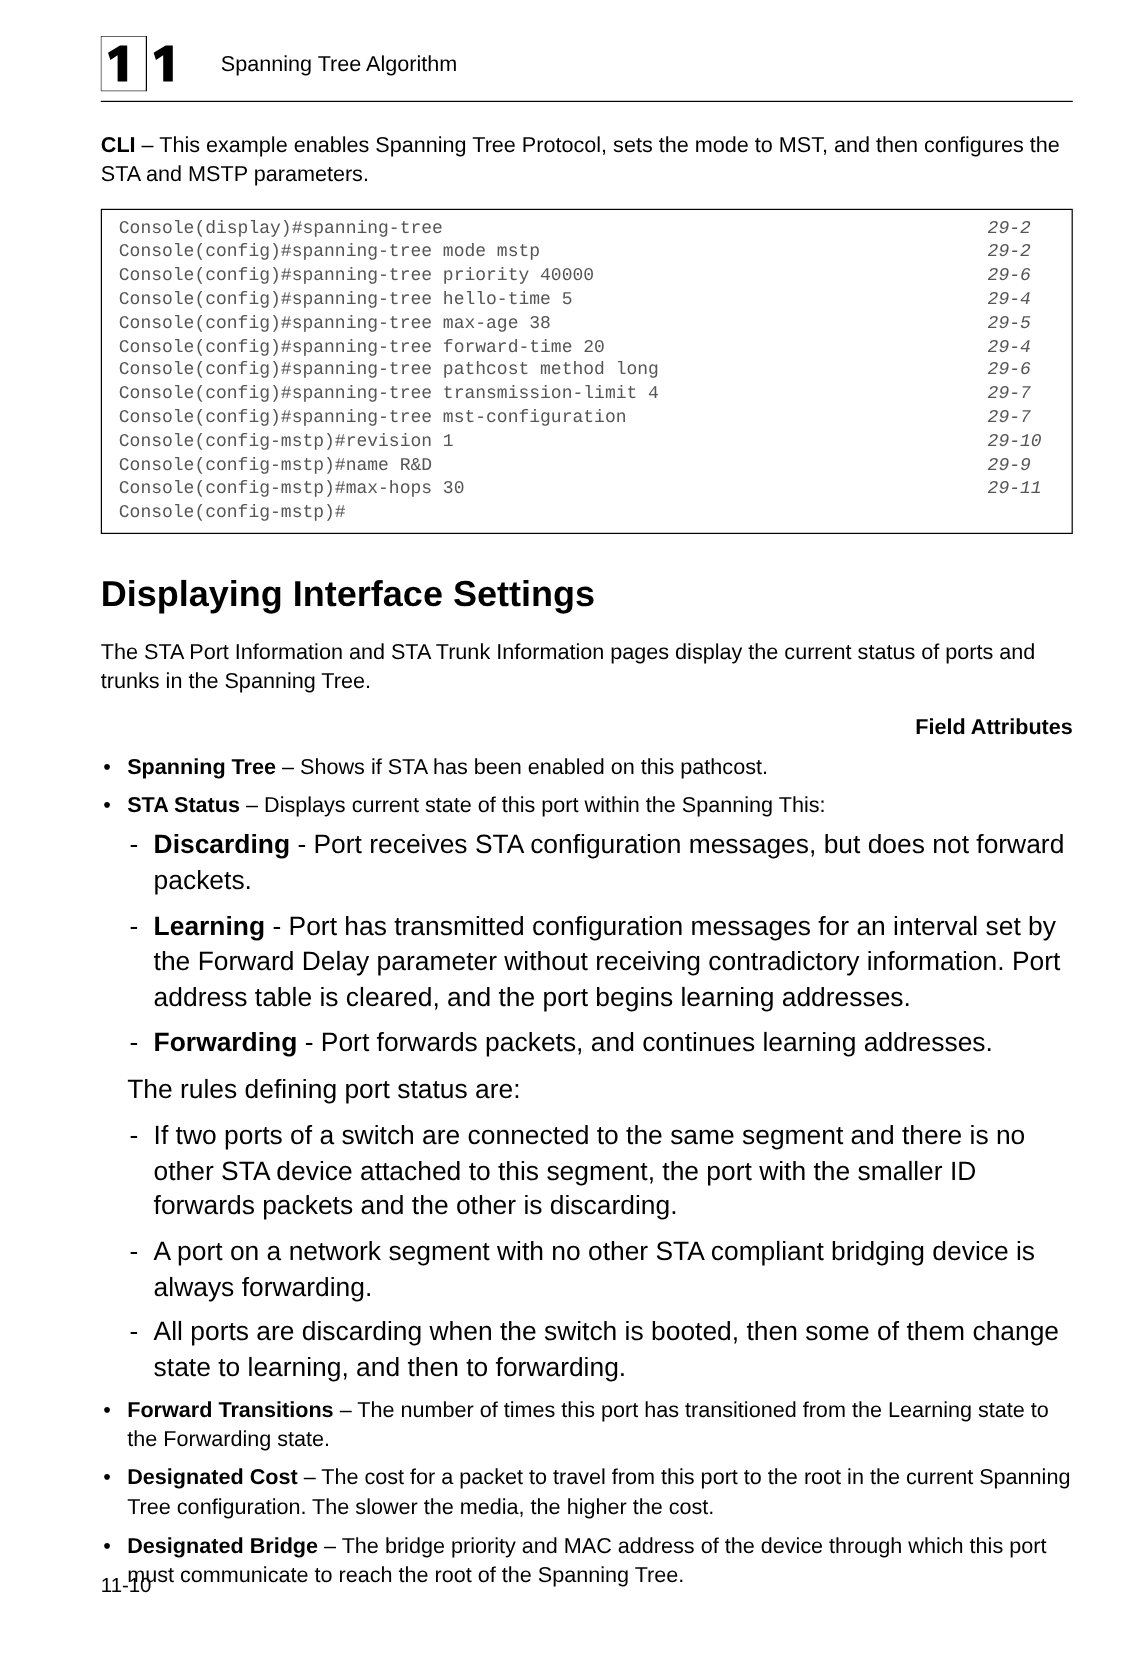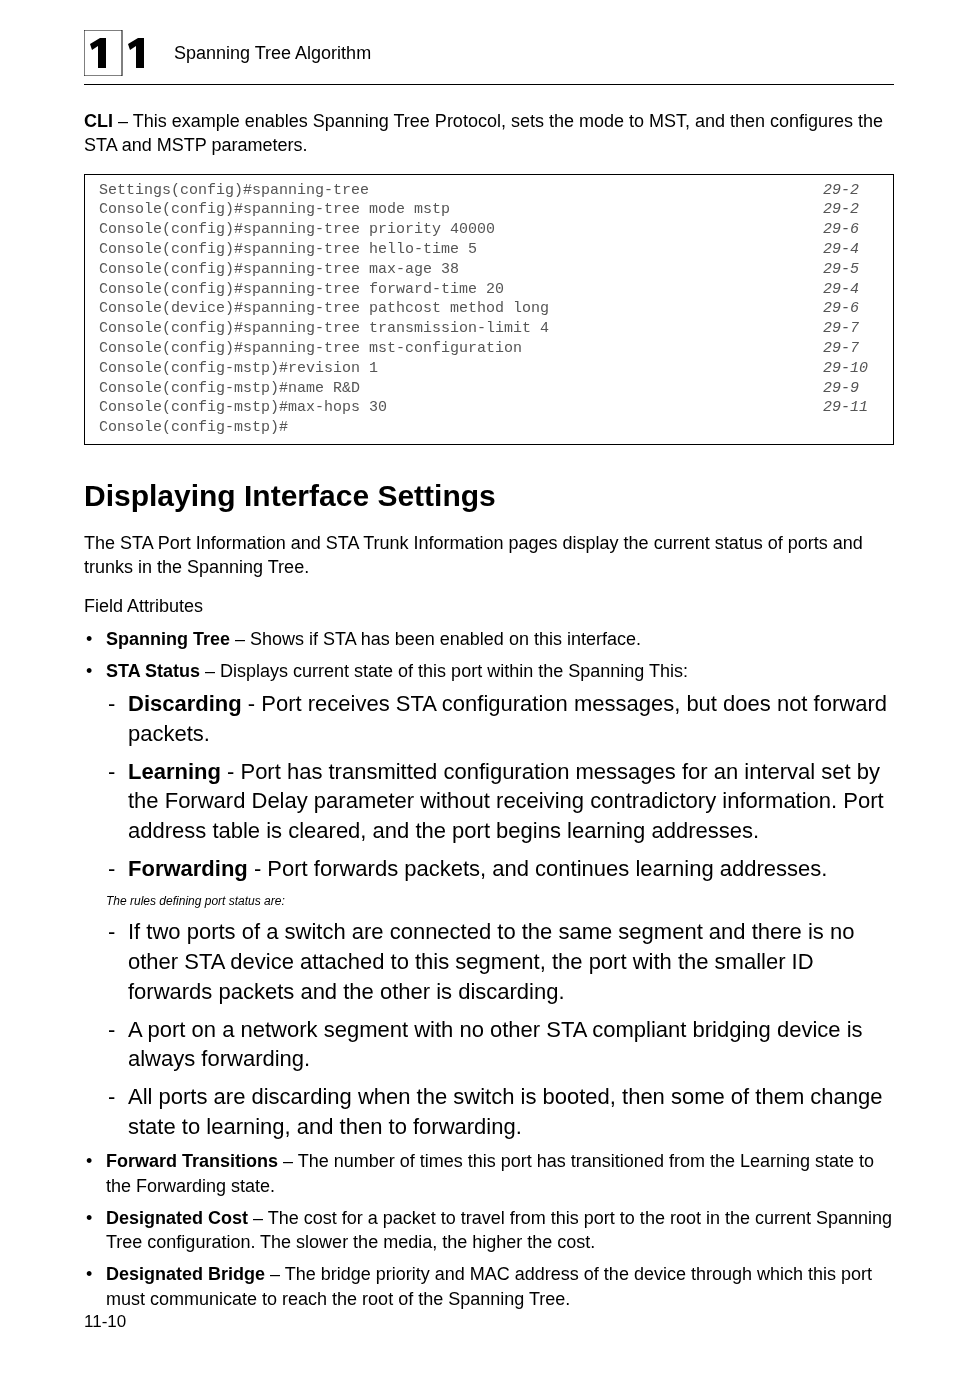--- a/index.html
+++ b/index.html
@@ -13,21 +13,21 @@
   .page {
     width: 954px;
     height: 1388px;
     position: relative;
     box-sizing: border-box;
     padding: 30px 60px 0 84px;
   }
   .header {
     display: flex;
     align-items: center;
-    gap: 10px;
+    gap: 20px;
     margin-bottom: 8px;
   }
   .chap-num {
     font-family: "Arial Black", Arial, sans-serif;
     font-weight: 900;
     font-size: 54px;
     letter-spacing: -4px;
     line-height: 1;
   }
   .chap-num svg { display: block; }
@@ -66,23 +66,24 @@
     text-align: left;
     padding-left: 10px;
     min-width: 60px;
   }
   h2.section {
     font-size: 30px;
     font-weight: bold;
     margin: 0 0 18px 0;
   }
   .sub-bold {
-    font-weight: normal;
+    font-weight: bold;
     font-size: 18px;
     margin: 0 0 10px 0;
+    text-align: right;
   }
   ul.bullets {
     list-style: none;
     padding: 0;
     margin: 0;
   }
   ul.bullets > li {
     position: relative;
     padding-left: 22px;
     font-size: 18px;
@@ -108,24 +109,23 @@
     line-height: 1.35;
     margin-bottom: 8px;
   }
   ul.dashes > li::before {
     content: "-";
     position: absolute;
     left: 2px;
     top: 0;
   }
   .rules-intro {
-    font-size: 12px;
+    font-size: 22px;
     line-height: 1.35;
     margin: 10px 0 8px 22px;
-    font-style: italic;
   }
   .footer {
     position: absolute;
     bottom: 56px;
     left: 84px;
     font-size: 17px;
   }
 </style>
 </head>
 <body>
@@ -142,45 +142,45 @@
     </span>
     <span class="header-title">Spanning Tree Algorithm</span>
   </div>
   <hr class="hr-top">
 
   <p class="body-text">
     <b>CLI</b><span> – This example enables Spanning Tree Protocol, sets the mode to MST, and then configures the STA and MSTP parameters.</span>
   </p>
 
   <div class="code-box">
-    <div class="code-row"><span class="code-cmd">Settings(config)#spanning-tree</span><span class="code-ref">29-2</span></div>
+    <div class="code-row"><span class="code-cmd">Console(display)#spanning-tree</span><span class="code-ref">29-2</span></div>
     <div class="code-row"><span class="code-cmd">Console(config)#spanning-tree mode mstp</span><span class="code-ref">29-2</span></div>
     <div class="code-row"><span class="code-cmd">Console(config)#spanning-tree priority 40000</span><span class="code-ref">29-6</span></div>
     <div class="code-row"><span class="code-cmd">Console(config)#spanning-tree hello-time 5</span><span class="code-ref">29-4</span></div>
     <div class="code-row"><span class="code-cmd">Console(config)#spanning-tree max-age 38</span><span class="code-ref">29-5</span></div>
     <div class="code-row"><span class="code-cmd">Console(config)#spanning-tree forward-time 20</span><span class="code-ref">29-4</span></div>
-    <div class="code-row"><span class="code-cmd">Console(device)#spanning-tree pathcost method long</span><span class="code-ref">29-6</span></div>
+    <div class="code-row"><span class="code-cmd">Console(config)#spanning-tree pathcost method long</span><span class="code-ref">29-6</span></div>
     <div class="code-row"><span class="code-cmd">Console(config)#spanning-tree transmission-limit 4</span><span class="code-ref">29-7</span></div>
     <div class="code-row"><span class="code-cmd">Console(config)#spanning-tree mst-configuration</span><span class="code-ref">29-7</span></div>
     <div class="code-row"><span class="code-cmd">Console(config-mstp)#revision 1</span><span class="code-ref">29-10</span></div>
     <div class="code-row"><span class="code-cmd">Console(config-mstp)#name R&amp;D</span><span class="code-ref">29-9</span></div>
     <div class="code-row"><span class="code-cmd">Console(config-mstp)#max-hops 30</span><span class="code-ref">29-11</span></div>
     <div class="code-row"><span class="code-cmd">Console(config-mstp)#</span><span class="code-ref"></span></div>
   </div>
 
   <h2 class="section">Displaying Interface Settings</h2>
 
   <p class="body-text">The STA Port Information and STA Trunk Information pages display the current status of ports and trunks in the Spanning Tree.</p>
 
   <p class="sub-bold">Field Attributes</p>
 
   <ul class="bullets">
 
     <li>
-      <b>Spanning Tree</b><span> – Shows if STA has been enabled on this interface.</span>
+      <b>Spanning Tree</b><span> – Shows if STA has been enabled on this pathcost.</span>
     </li>
 
     <li>
       <b>STA Status</b><span> – Displays current state of this port within the Spanning This:</span>
       <ul class="dashes">
         <li><b>Discarding</b><span> - Port receives STA configuration messages, but does not forward packets.</span></li>
         <li><b>Learning</b><span> - Port has transmitted configuration messages for an interval set by the Forward Delay parameter without receiving contradictory information. Port address table is cleared, and the port begins learning addresses.</span></li>
         <li><b>Forwarding</b><span> - Port forwards packets, and continues learning addresses.</span></li>
       </ul>
       <p class="rules-intro" style="margin-left:0;">The rules defining port status are:</p>

